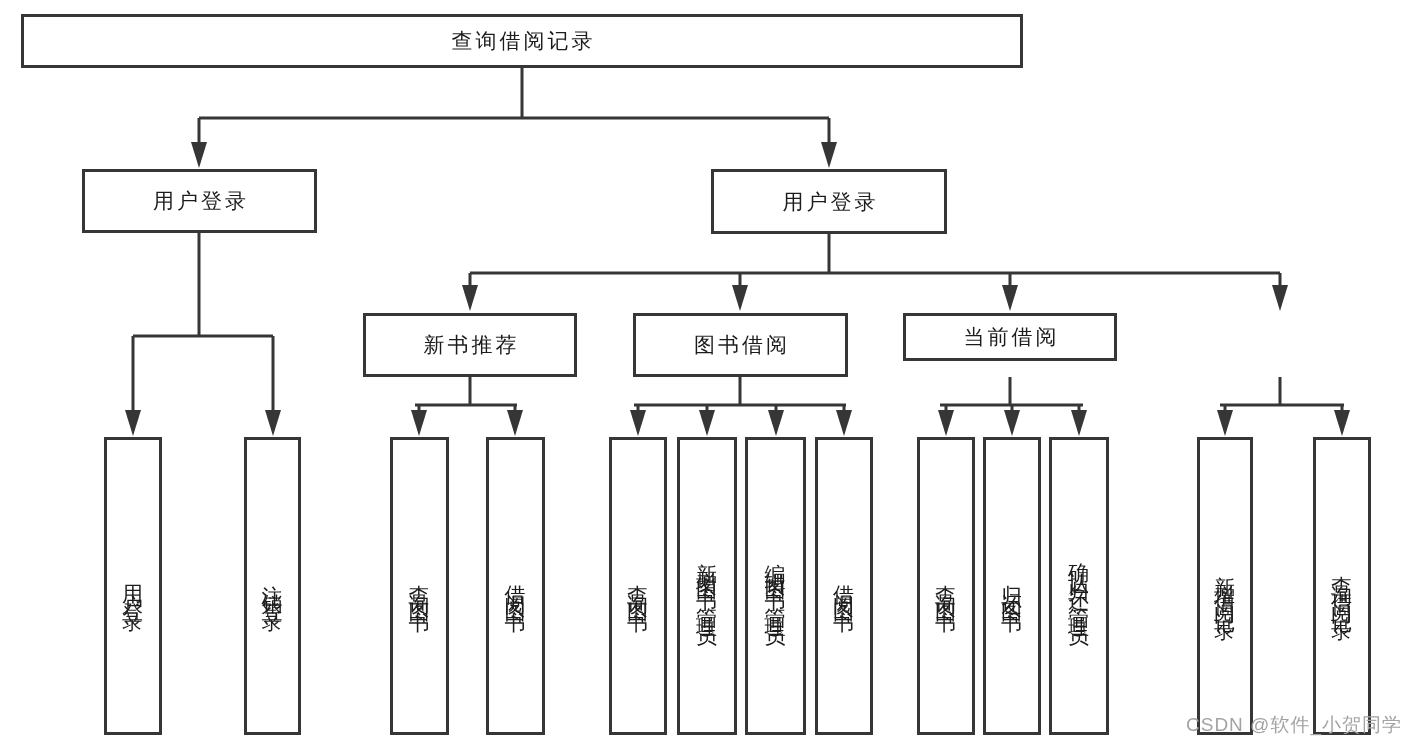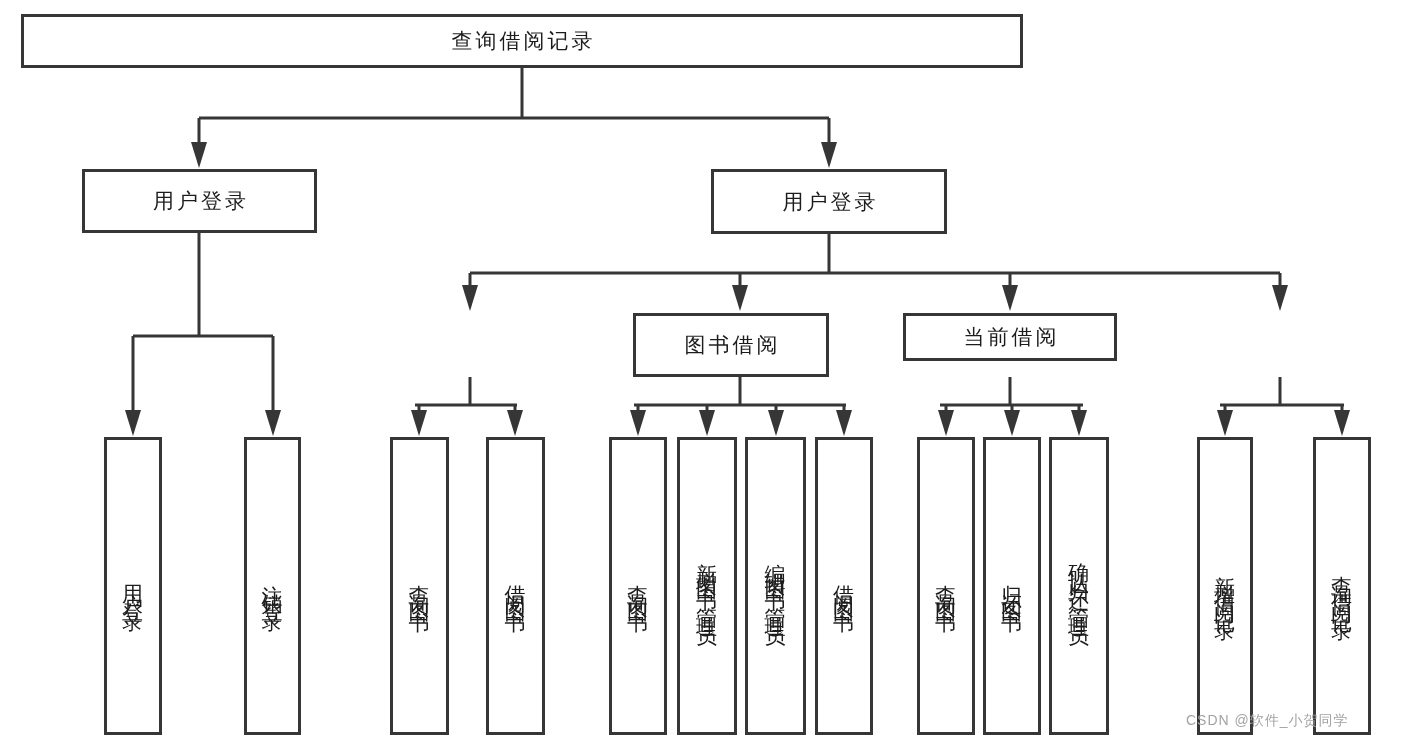--- a/index.html
+++ b/index.html
@@ -14,21 +14,21 @@
     z-index:2;
   }
   .node span{color:#1c1c1c;}
   .h .label{font-size:21px;letter-spacing:3px;text-indent:3px;white-space:nowrap;}
   .v .label{
     writing-mode:vertical-rl;text-orientation:mixed;
     font-size:21px;letter-spacing:9px;line-height:1;white-space:nowrap;
   }
   .watermark{
     position:absolute;left:1186px;top:712px;z-index:3;
-    font-size:14px;letter-spacing:1px;color:#a3a3a3;white-space:nowrap;
+    font-size:19px;letter-spacing:1px;color:#a3a3a3;white-space:nowrap;
   }
 </style>
 </head>
 <body>
 
 <div class="canvas">
 
   <svg class="layer" width="1405" height="747" viewBox="0 0 1405 747">
     <g stroke="#363636" stroke-width="3" fill="none">
       <path d="M522 68 V118 M199 118 H829 M199 118 V143 M829 118 V143"></path>
@@ -66,21 +66,24 @@
     <span class="label">查询借阅记录</span>
   </div>
 
   <div class="node h" style="left:82px;top:169px;width:235px;height:64px">
     <span class="label">用户登录</span>
   </div>
   <div class="node h" style="left:711px;top:169px;width:236px;height:65px">
     <span class="label">用户登录</span>
   </div>
 
-  <div class="node h" style="left:633px;top:313px;width:196px;height:64px">
+  <div class="node h" style="left:363px;top:313px;width:214px;height:64px">
+    <span class="label">新书推荐</span>
+  </div>
+  <div class="node h" style="left:633px;top:313px;width:215px;height:64px">
     <span class="label">图书借阅</span>
   </div>
   <div class="node h" style="left:903px;top:313px;width:214px;height:48px">
     <span class="label">当前借阅</span>
   </div>
 
   <div class="node v" style="left:104px;top:437px;width:58px;height:298px">
     <span class="label">用户登录</span>
   </div>
   <div class="node v" style="left:244px;top:437px;width:57px;height:298px">

